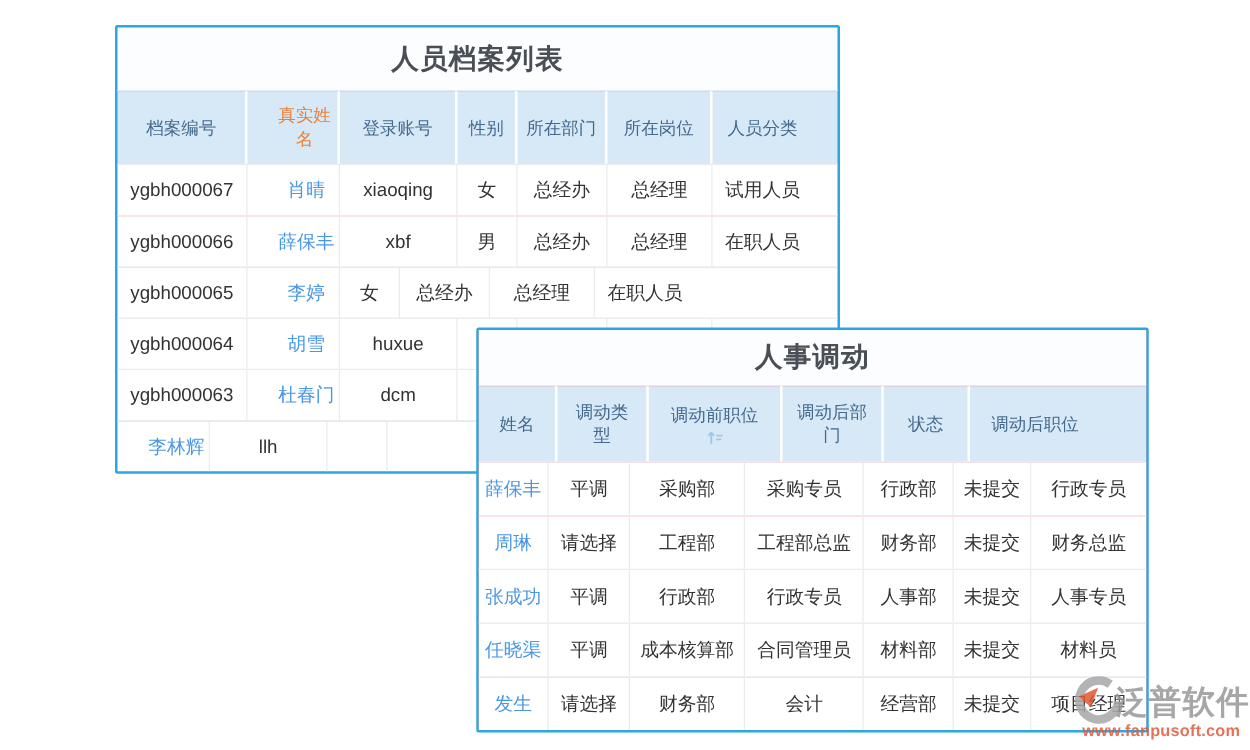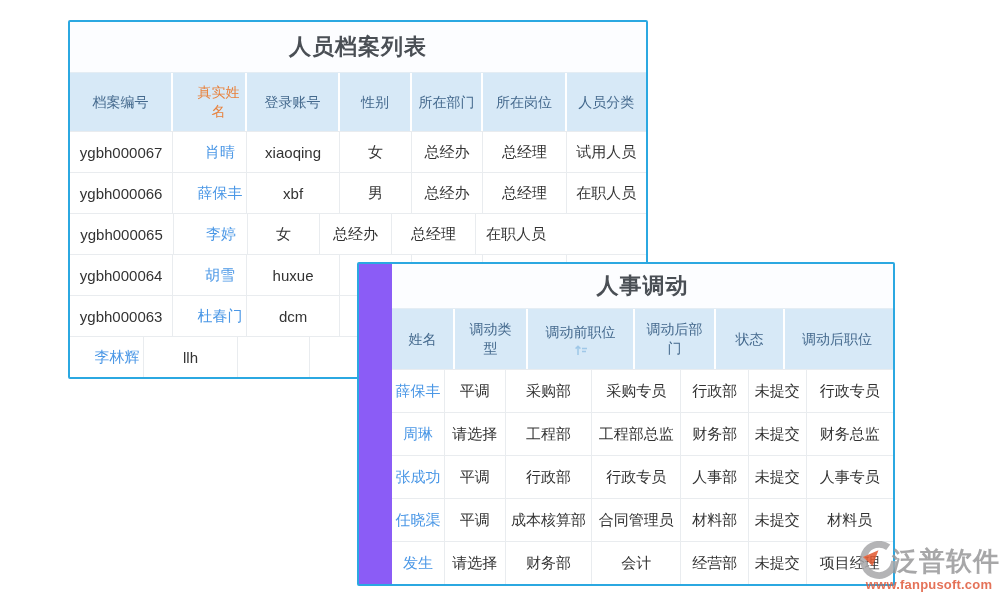--- a/index.html
+++ b/index.html
@@ -1,25 +1,26 @@
 <!DOCTYPE html>
 <html><head>
 <meta charset="utf-8">
 <style>
   html,body{margin:0;padding:0;}
   .stage{
     position:relative;width:1000px;height:600px;background:#ffffff;overflow:hidden;
     font-family:"Liberation Sans","DejaVu Sans",sans-serif;
   }
   .panel{
-    position:absolute;background:#8b5cf6;border:2px solid #2ba8e1;border-radius:2px;
+    position:absolute;background:#ef4444;border:2px solid #2ba8e1;border-radius:2px;
     box-sizing:border-box;
+    margin-left:24px;
   }
   .panel-archive{left:68px;top:20px;width:580px;z-index:1;}
-  .panel-transfer{left:357px;top:262px;width:538px;z-index:2;padding-left:33px;}
+  .panel-transfer{left:357px;top:262px;width:538px;z-index:2;}
   .panel-title{
     display:flex;align-items:center;justify-content:center;
     font-size:22px;font-weight:bold;color:#4a4f55;letter-spacing:1px;
     background:#fcfdff;border-bottom:1px solid #e4edf4;
   }
   .panel-archive .panel-title{height:50px;}
   .panel-transfer .panel-title{height:44px;}
 
   .thead{display:flex;background:#d7e9f7;border-bottom:1px solid #e9ecef;}
   .th{
@@ -43,21 +44,21 @@
     box-sizing:border-box;display:flex;align-items:center;justify-content:center;
     text-align:center;font-size:15px;color:#333333;border-right:1px solid #e9ecef;
     overflow:hidden;white-space:nowrap;padding:0 2px;
   }
   .td:last-child{border-right:none;}
   .panel-archive .td{height:40px;}
   .panel-transfer .td{height:42px;}
   .td.link{color:#4a97e6;cursor:pointer;}
 
   
-  .pa .c0{width:104px;}.pa .c1{width:74px;padding-left:23px;}.pa .c2{width:94px;}.pa .c3{width:72px;}
+  .pa .c0{width:104px;}.pa .c1{width:74px;padding-left:23px;}.pa .c2{width:94px;}.pa .c3{width:48px;}
   .pa .c4{width:72px;}.pa .c5{width:84px;}.pa .c6{width:80px;}
   
   .pt .c0{width:63px;}.pt .c1{width:73px;}.pt .c2{width:104px;}.pt .c3{width:107px;}
   .pt .c4{width:81px;}.pt .c5{width:69px;}.pt .c6{width:104px;}
 
   .watermark{position:absolute;left:858px;top:541px;z-index:9;opacity:.85;width:142px;}
   .wm-row{display:flex;align-items:center;}
   .wm-brand{font-size:26px;font-weight:bold;color:#98989a;letter-spacing:1px;margin-left:-5px;white-space:nowrap;}
   .wm-url{font-size:13px;font-weight:bold;color:#e05a3c;text-align:center;margin-top:-4px;letter-spacing:.2px;white-space:nowrap;}
 </style>

